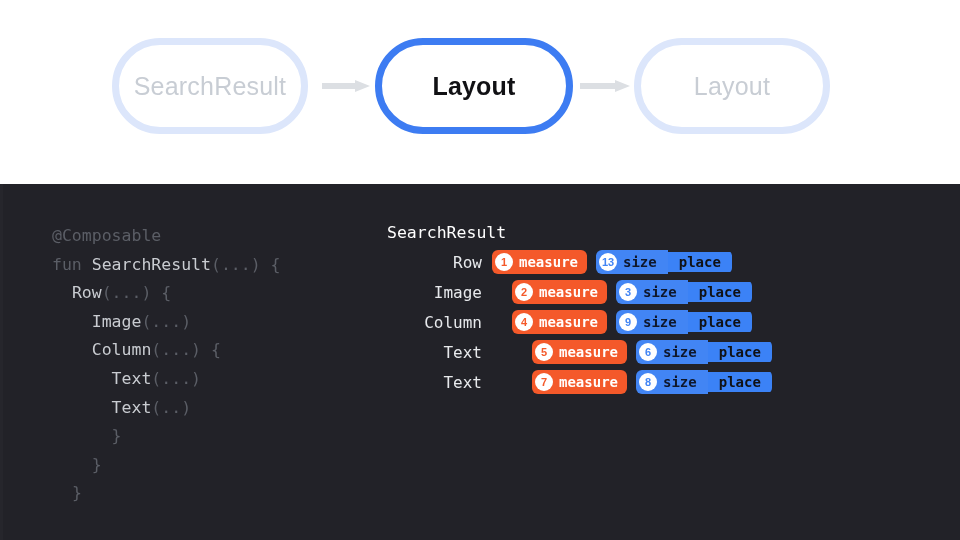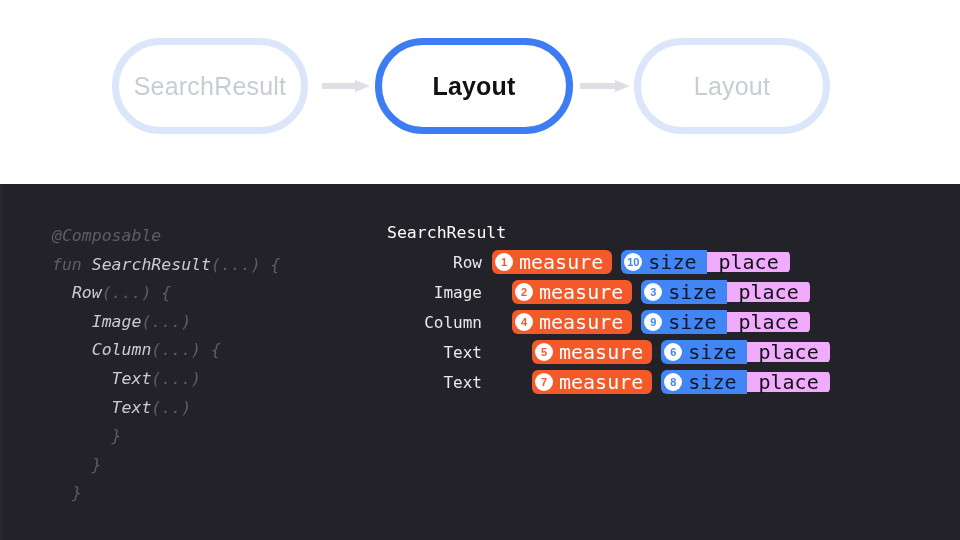--- a/index.html
+++ b/index.html
@@ -53,21 +53,20 @@
     background:#26262c;
   }
 
   
   #code{
     position:absolute;left:52px;top:222px;
     font-family:"DejaVu Sans Mono","Liberation Mono",monospace;
     font-size:16.5px;line-height:28.6px;
     white-space:pre;
     color:#c9ccd1;
-    font-style:italic;
   }
   #code .dim{color:#5b5e66;}
 
   
   #tree{
     position:absolute;left:387px;top:222px;
     font-family:"DejaVu Sans Mono","Liberation Mono",monospace;
   }
   #tree-title{
     font-size:16.5px;color:#ffffff;line-height:22px;margin-bottom:6px;
@@ -87,33 +86,33 @@
   .sizeplace{
     display:flex;align-items:center;height:24px;border-radius:6px;
     overflow:hidden;margin-left:9px;
   }
   .size-pill{
     display:flex;align-items:center;height:24px;
     background:#4285f4;padding:0 11px 0 3px;
   }
   .place-pill{
     display:flex;align-items:center;height:20px;
-    background:#f0abfc;padding:0 11px;
+    background:#3b82f6;padding:0 11px;
   }
   .num{
     width:18px;height:18px;border-radius:50%;
     background:#ffffff;
     display:flex;align-items:center;justify-content:center;
     font-size:11px;font-weight:bold;
     font-family:"Liberation Sans",sans-serif;
     margin-right:6px;flex:none;
   }
   .num.on-orange{color:#f4592a;}
   .num.on-blue{color:#4285f4;}
-  .ptext{font-size:20px;line-height:1;}
+  .ptext{font-size:14px;line-height:1;font-weight:bold;}
   .measure-pill .ptext{color:#ffffff;}
   .size-pill .ptext{color:#0f172a;}
   .place-pill .ptext{color:#101114;}
 </style>
 </head>
 <body>
 
 <div id="stage">
 
   <div id="phases">
@@ -152,21 +151,21 @@
     <div id="tree-rows">
         <div class="trow">
           <div class="tlabel" style="width: 95px;">Row</div>
           <div class="groups" style="margin-left: 0px;">
             <div class="measure-pill">
               <span class="num on-orange">1</span>
               <span class="ptext">measure</span>
             </div>
             <div class="sizeplace">
               <div class="size-pill">
-                <span class="num on-blue">10</span>
+                <span class="num on-blue">13</span>
                 <span class="ptext">size</span>
               </div>
               <div class="place-pill">
                 <span class="ptext">place</span>
               </div>
             </div>
           </div>
         </div>
         <div class="trow">
           <div class="tlabel" style="width: 95px;">Image</div>

